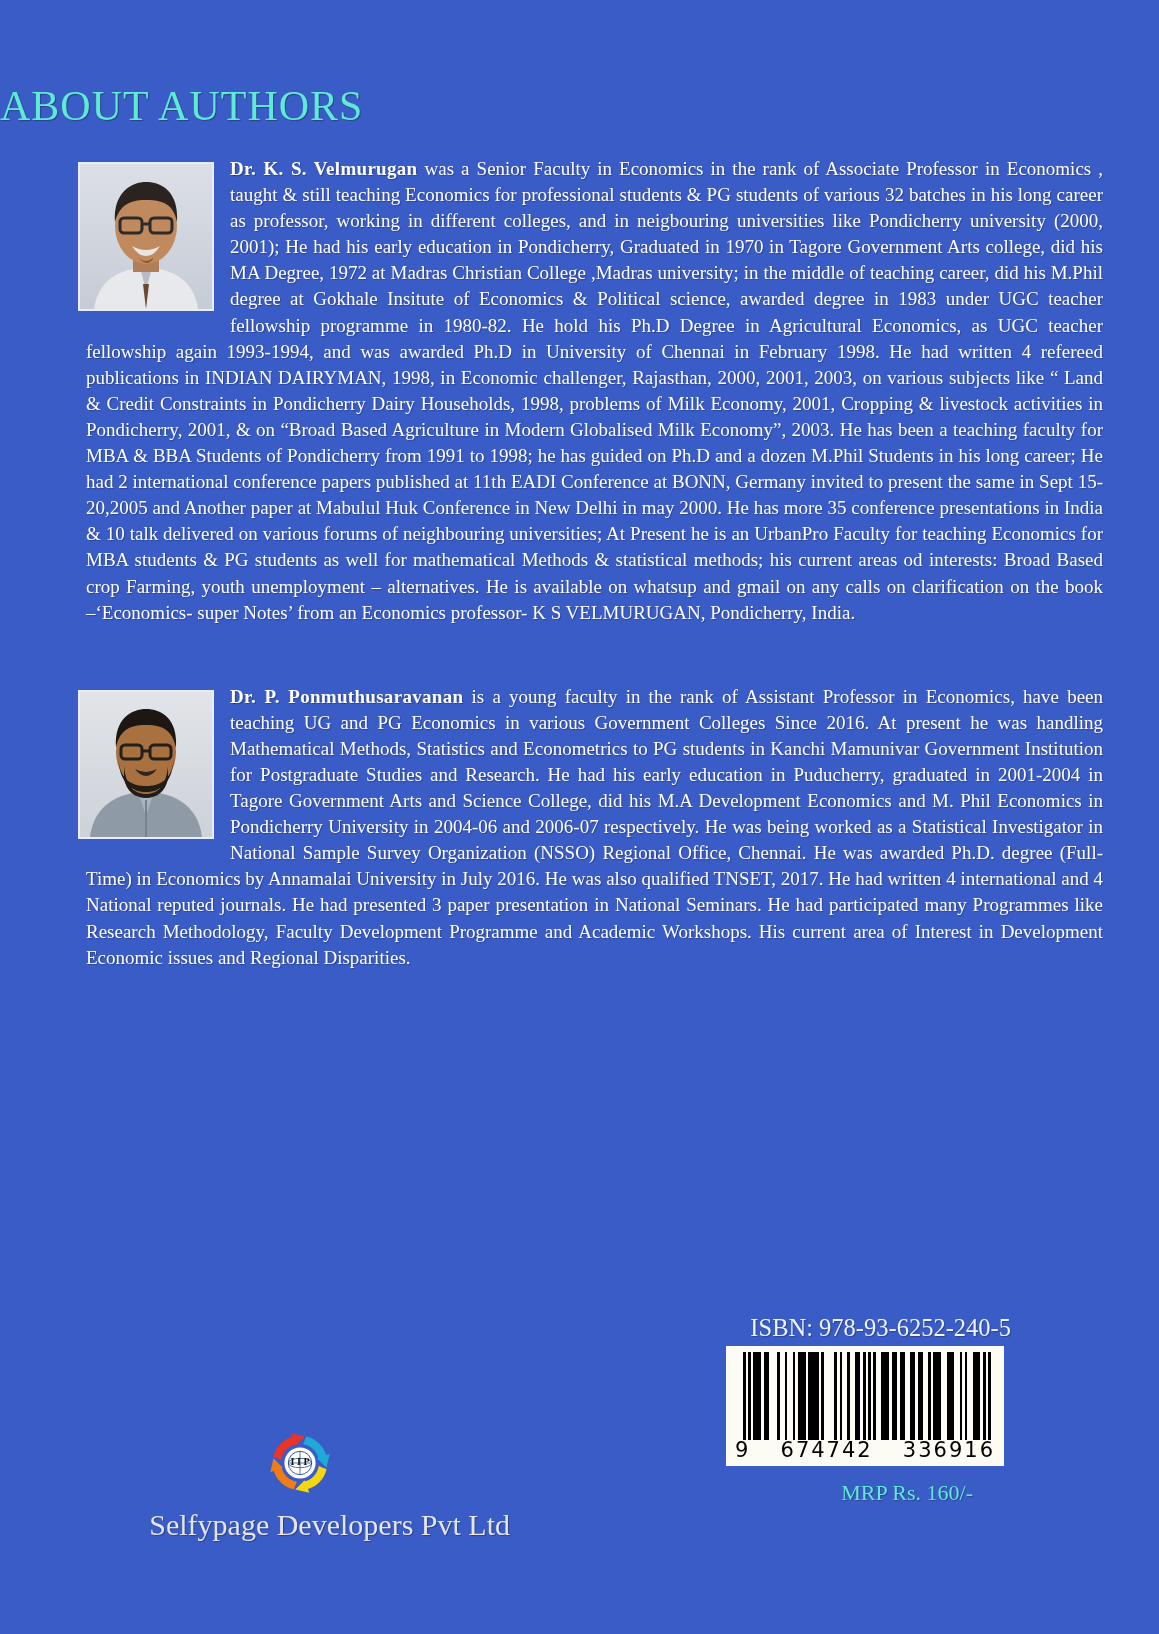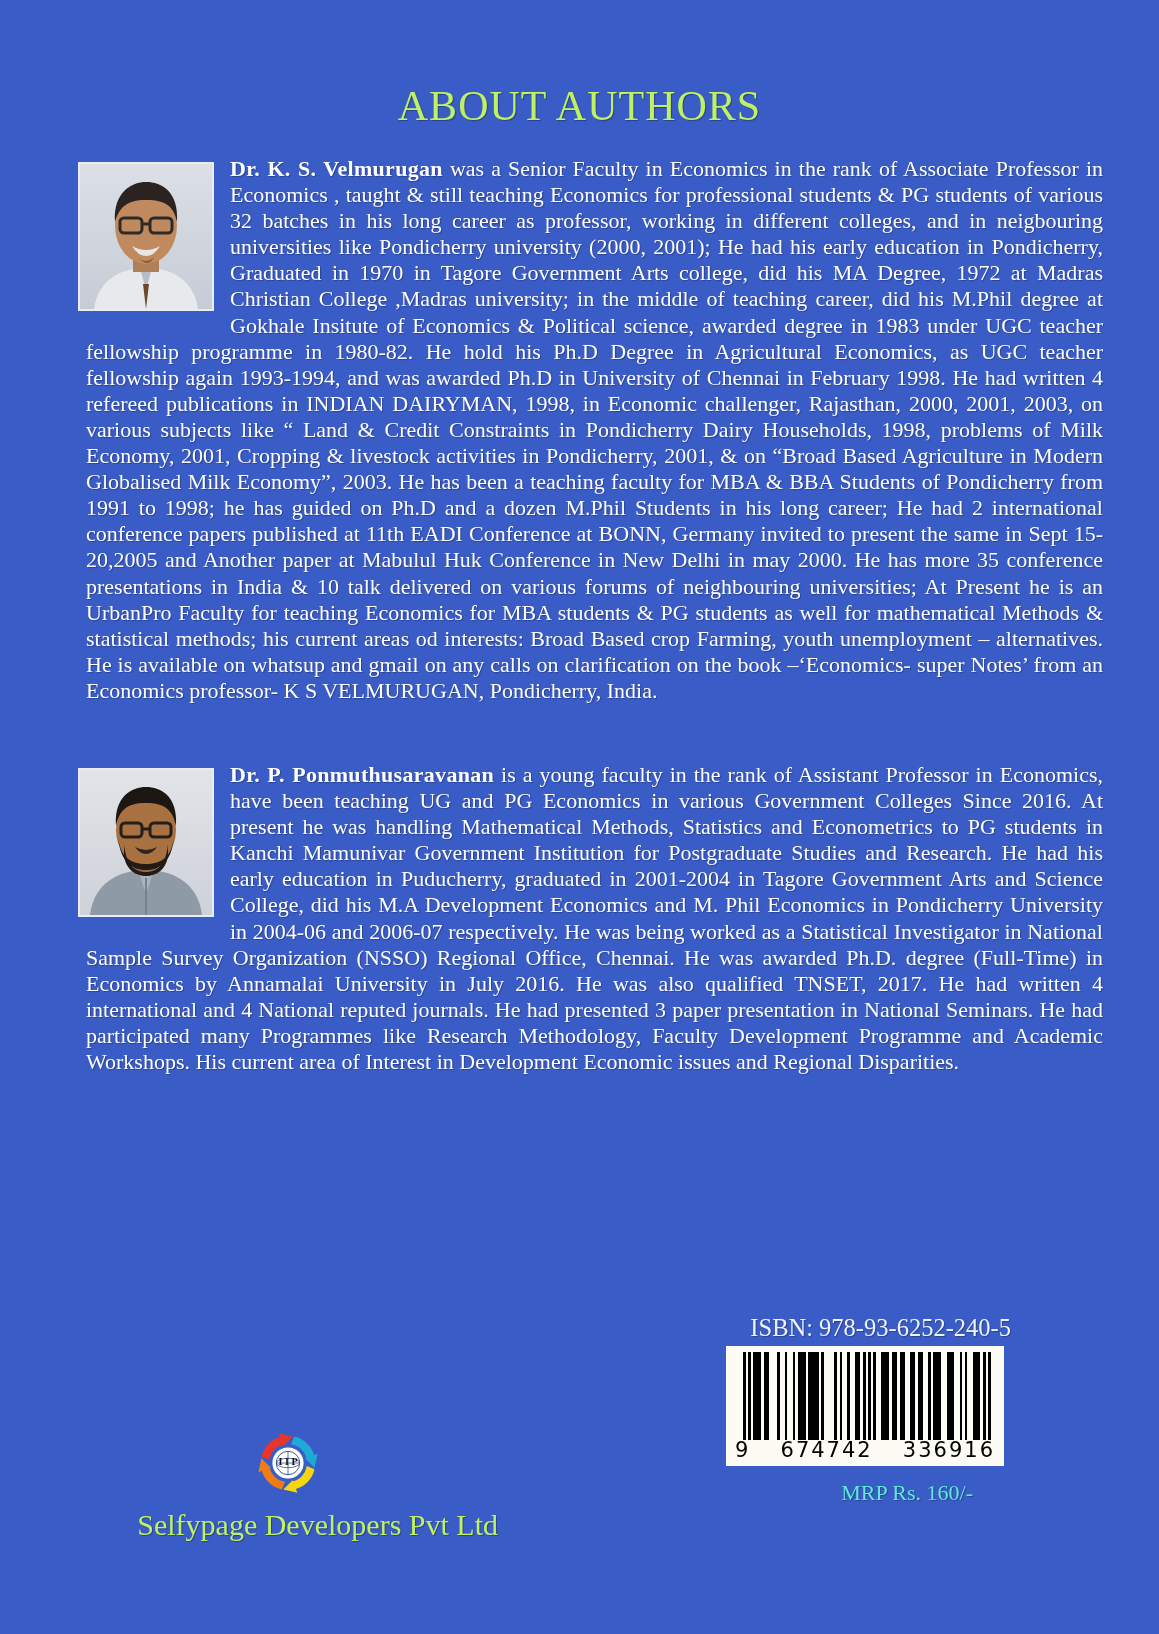--- a/index.html
+++ b/index.html
@@ -11,24 +11,24 @@
     position: relative;
     width: 1159px;
     height: 1634px;
     background: #3a5cc7;
     box-sizing: border-box;
     font-family: "Liberation Serif", "DejaVu Serif", serif;
     color: #ffffff;
     overflow: hidden;
   }
   .page-title {
-    text-align: center;
+    text-align: left;
     font-size: 42px;
     letter-spacing: 1px;
-    color: #bef264;
+    color: #5eead4;
     padding-top: 82px;
     margin: 0 0 26px 0;
     font-weight: normal;
     text-shadow: 1px 1px 1px rgba(0,0,0,0.30);
   }
   .bio-block {
     padding: 0 56px 0 78px;
   }
   .bio-block.second {
     margin-top: 58px;
@@ -38,39 +38,39 @@
     width: 132px;
     height: 145px;
     margin: 6px 16px 2px 0;
     border: 2px solid #e9ecf5;
     background: #c9cfda;
     position: relative;
     overflow: hidden;
   }
   .photo svg { display: block; width: 100%; height: 100%; }
   .bio-text {
-    font-size: 22px;
+    font-size: 19px;
     line-height: 26.1px;
     text-align: justify;
     text-justify: inter-word;
     color: #ffffff;
     text-shadow: 1px 1px 1px rgba(0,0,0,0.28);
     hyphens: none;
     margin-left: 8px;
   }
   .bio-text .author-name {
     font-weight: bold;
     letter-spacing: 0.3px;
   }
   .clear { clear: both; }
 
   
   .bottom {
     position: absolute;
-    left: 0;
+    left: 12px;
     right: 0;
     bottom: 0;
     height: 330px;
   }
   .isbn {
     position: absolute;
     right: 148px;
     top: 10px;
     font-size: 24.5px;
     color: #f0f3ff;
@@ -135,21 +135,21 @@
     text-align: right;
   }
   .pub-logo {
     width: 78px;
     height: 78px;
     margin: 0 auto 6px auto;
     display: block;
   }
   .pub-name {
     font-size: 30px;
-    color: #bef264;
+    color: #e5e5e5;
     text-shadow: 1px 1px 1px rgba(0,0,0,0.30);
     white-space: nowrap;
   }
 </style>
 </head>
 <body>
 
 <div class="cover">
 
   <h1 class="page-title">ABOUT AUTHORS</h1>

